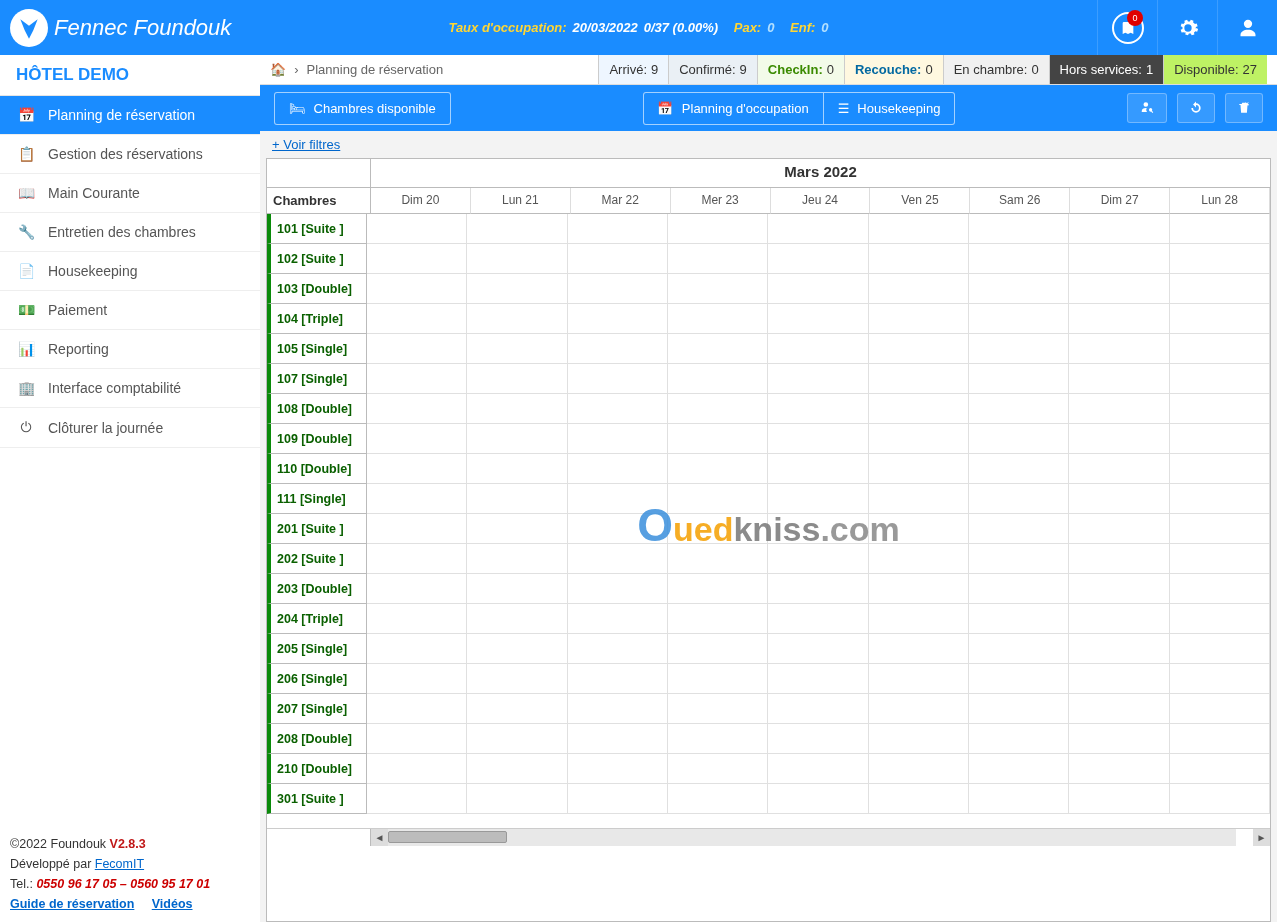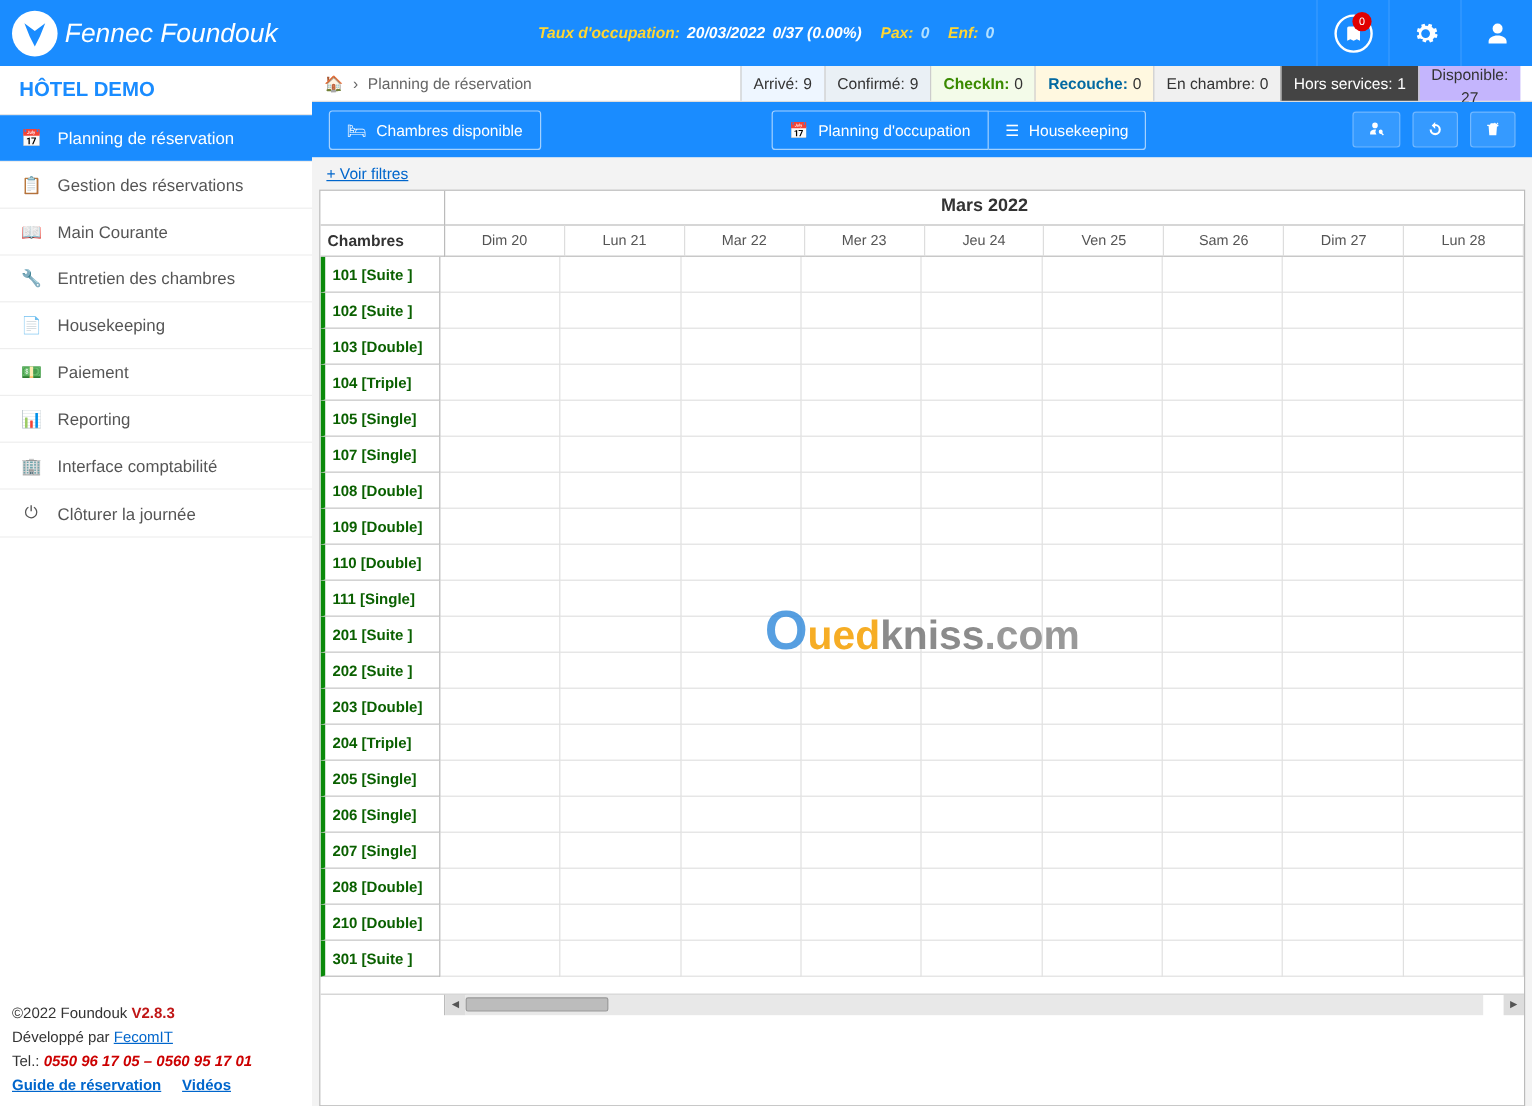--- a/index.html
+++ b/index.html
@@ -40,21 +40,21 @@
 .status-row { display:flex; margin-left:auto; height:100%; }
 .status-cell { border-left:1px solid #ccc; padding:0 10px; display:flex; align-items:center; gap:4px; font-size:13px;}
 .status-cell.arr{ background:#eef6ff;}
 .status-cell.conf{ background:#eaf0f5;}
 .status-cell.chk{ background:#f3fbe9;}
 .status-cell.chk span:first-child{color:#3a8a00;font-weight:bold;}
 .status-cell.rec{ background:#fff8e0;}
 .status-cell.rec span:first-child{color:#0369a1;font-weight:bold;}
 .status-cell.enc{ background:#f0f0f0;}
 .status-cell.hors{ background:#444; color:#fff;}
-.status-cell.disp{ background:#c4b5fd;flex-direction:column;}
+.status-cell.disp{ background:#bef264;}
 .sv{color:#333;}
 .hors .sv{color:#fff;}
 
 .toolbar { height:46px; background:#1a8cff; display:flex; align-items:center; padding:0 14px; gap:12px;}
 .toolbar .left-btn { background:#1a8cff; border:1px solid rgba(255,255,255,0.6); color:#fff; padding:8px 14px; border-radius:3px; display:flex; align-items:center; gap:8px; cursor:pointer;}
 .toolbar .sm-btn{ background:rgba(255,255,255,0.12); border:1px solid rgba(255,255,255,0.3); border-radius:3px; color:#fff; padding:7px 10px; cursor:pointer;}
 .toolbar-center{ display:flex; gap:0; margin-left:180px;}
 .toolbar-center .left-btn{border-radius:3px 0 0 3px;}
 .toolbar-center .left-btn + .left-btn{border-radius:0 3px 3px 0; border-left:none;}
 .toolbar-right{margin-left:auto; display:flex; gap:10px;}

